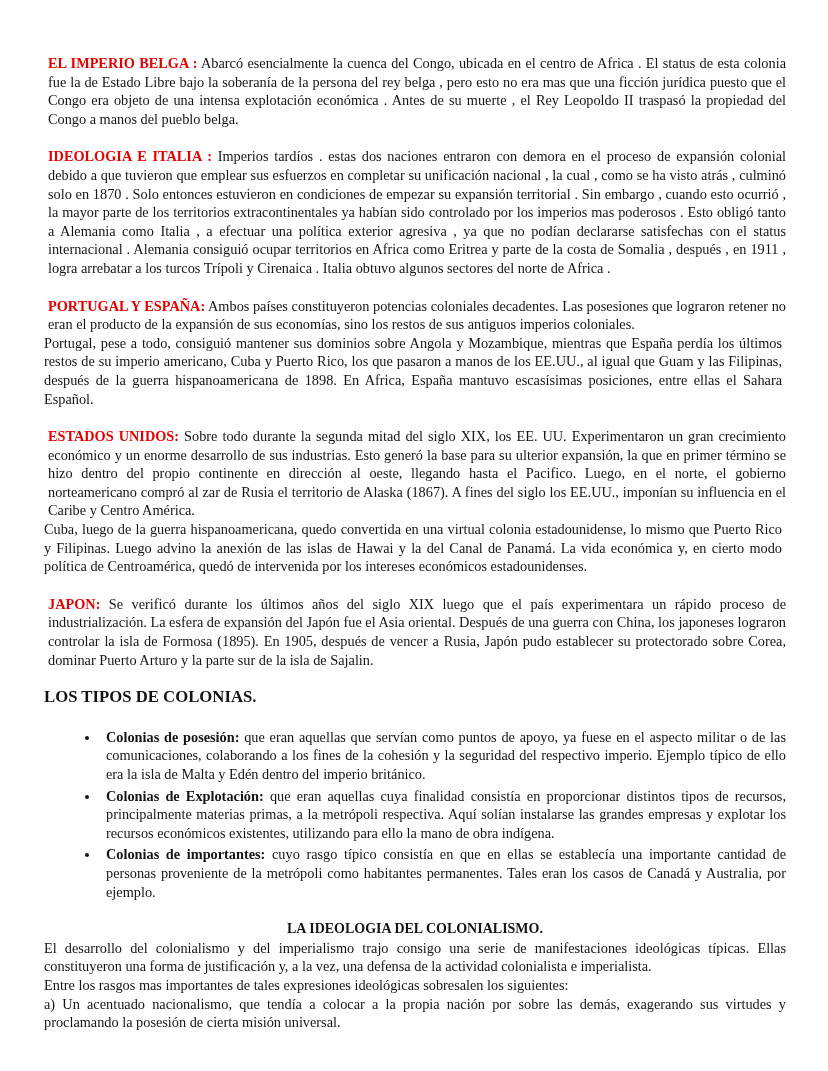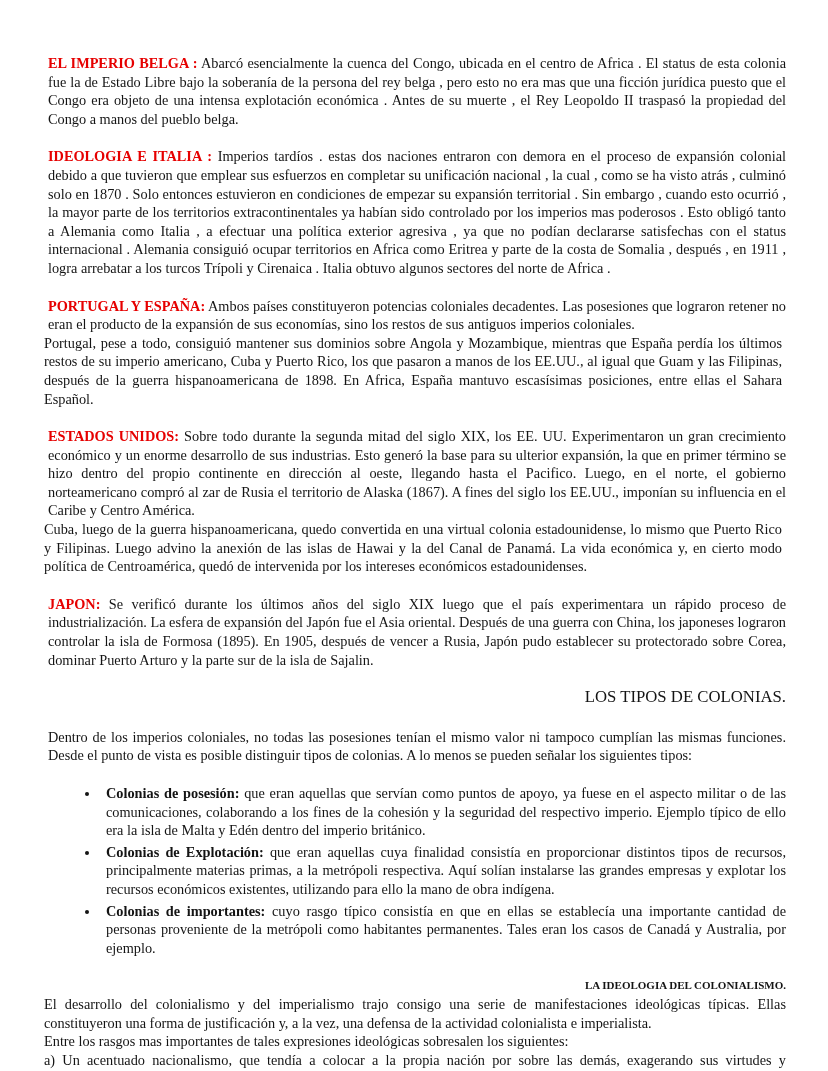--- a/index.html
+++ b/index.html
@@ -26,39 +26,39 @@
   .red-head{
     color:var(--accent_red);
     font-weight:bold;
   }
   .sub{
     margin:0 4px 19px 0;
     text-align:justify;
   }
   .center-heading{
     margin:6px 0 21px 0;
-    text-align:right;
-    font-weight:normal;
+    text-align:left;
+    font-weight:bold;
   }
   ul.colonias{
     margin:0 0 19px 0;
     padding:0 0 0 38px;
     list-style:disc;
   }
   ul.colonias li{
     margin:0 0 3px 18px;
     padding-left:6px;
     text-align:justify;
   }
   .bold-lead{font-weight:bold;}
   .section-title{
     margin:0;
     font-weight:bold;
-    text-align:right;
-    font-size:11px;
+    text-align:center;
+    font-size:14px;
   }
   .flow{margin:0;text-align:justify;}
 </style>
 </head>
 <body>
 
 <div class="page">
 
   <p class="para">
     <span class="red-head">EL IMPERIO BELGA :</span>
@@ -82,21 +82,20 @@
   </p>
   <p class="sub">Cuba, luego de la guerra hispanoamericana, quedo convertida en una virtual colonia estadounidense, lo mismo que Puerto Rico y Filipinas. Luego advino la anexión de las islas de Hawai y la del Canal de Panamá. La vida económica y, en cierto modo política de Centroamérica, quedó de intervenida por los intereses económicos estadounidenses.</p>
 
   <p class="para">
     <span class="red-head">JAPON:</span>
     <span>Se verificó durante los últimos años del siglo XIX luego que el país experimentara un rápido proceso de industrialización. La esfera de expansión del Japón fue el Asia oriental. Después de una guerra con China, los japoneses lograron controlar la isla de Formosa (1895). En 1905, después de vencer a Rusia, Japón pudo establecer su protectorado sobre Corea, dominar Puerto Arturo y la parte sur de la isla de Sajalin.</span>
   </p>
 
   <h3 class="center-heading">LOS TIPOS DE COLONIAS.</h3>
 
-  <p class="para">Dentro de los imperios coloniales, no todas las posesiones tenían el mismo valor ni tampoco cumplían las mismas funciones. Desde el punto de vista es posible distinguir tipos de colonias. A lo menos se pueden señalar los siguientes tipos:</p>
 
   <ul class="colonias">
     <li>
       <span class="bold-lead">Colonias de posesión:</span>
       <span>que eran aquellas que servían como puntos de apoyo, ya fuese en el aspecto militar o de las comunicaciones, colaborando a los fines de la cohesión y la seguridad del respectivo imperio. Ejemplo típico de ello era la isla de Malta y Edén dentro del imperio británico.</span>
     </li>
     <li>
       <span class="bold-lead">Colonias de Explotación:</span>
       <span>que eran aquellas cuya finalidad consistía en proporcionar distintos tipos de recursos, principalmente materias primas, a la metrópoli respectiva. Aquí solían instalarse las grandes empresas y explotar los recursos económicos existentes, utilizando para ello la mano de obra indígena.</span>
     </li>

